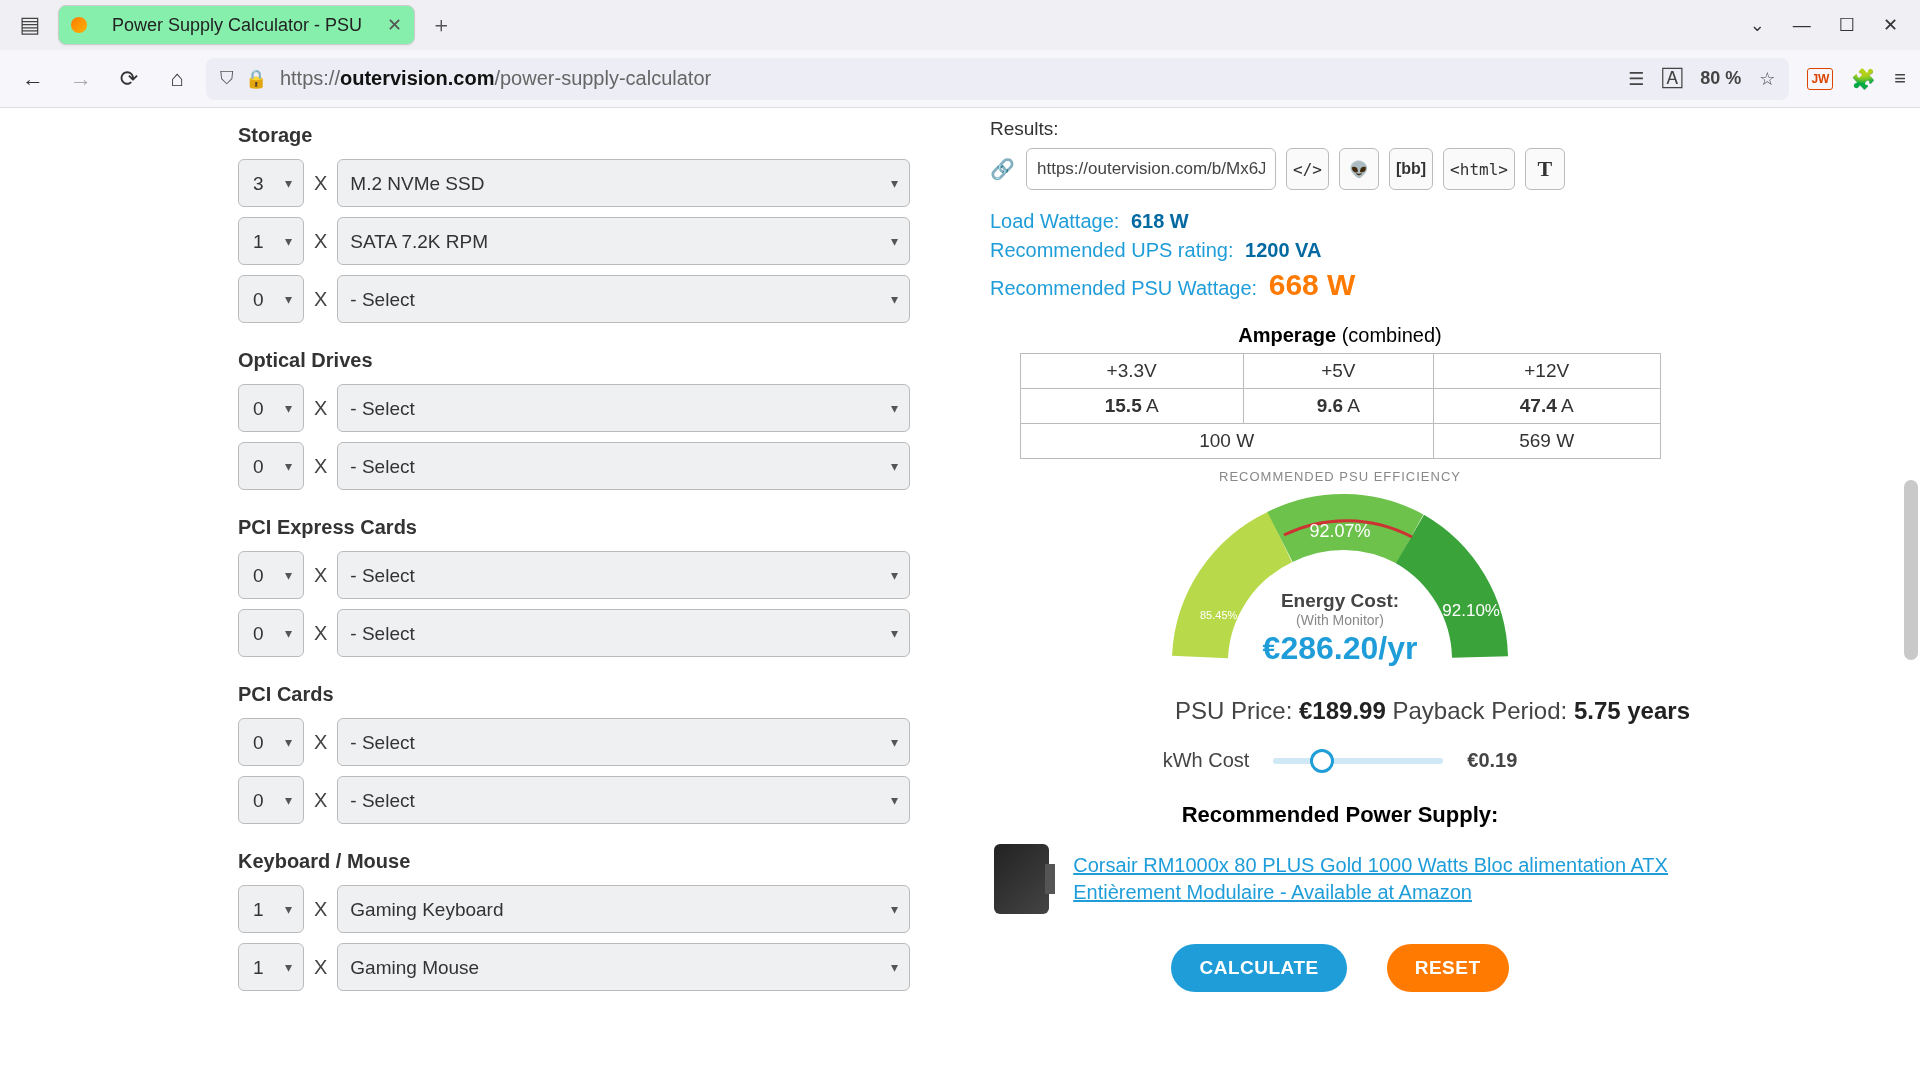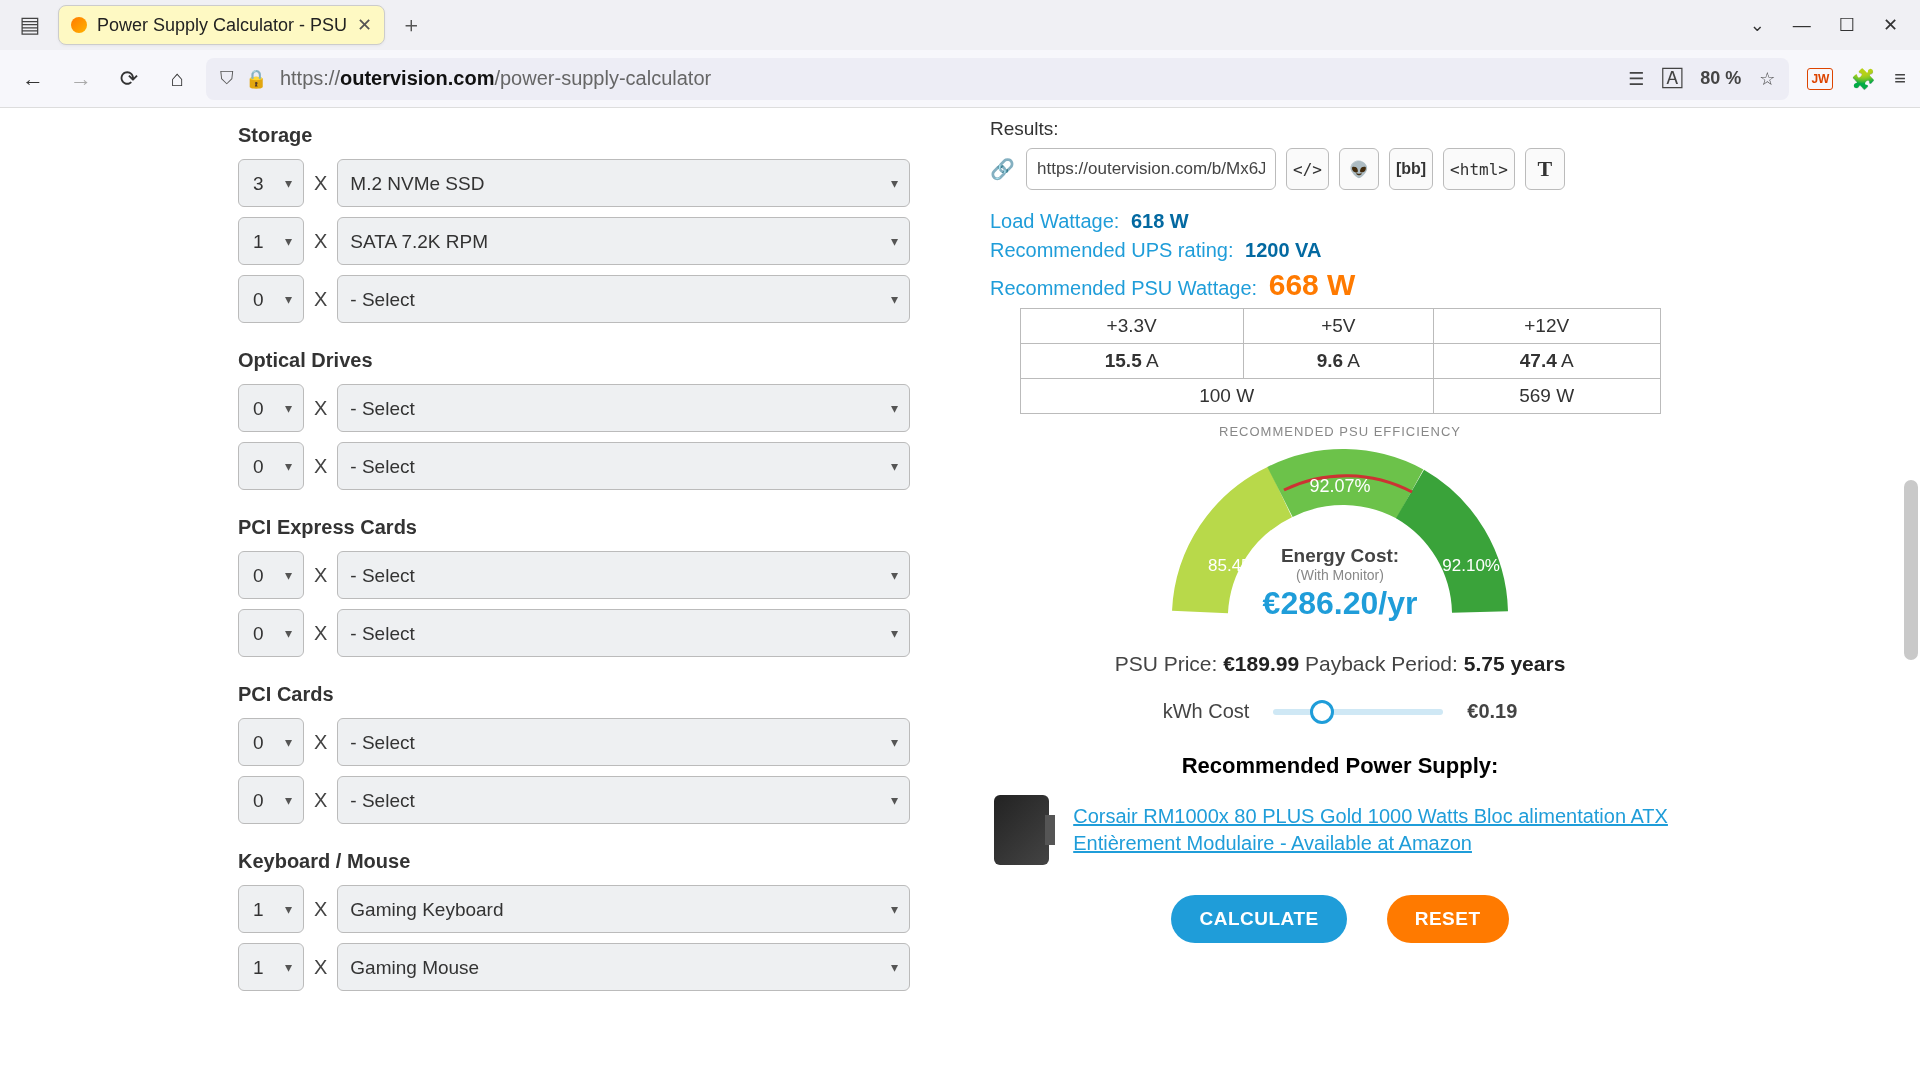--- a/index.html
+++ b/index.html
@@ -2,21 +2,21 @@
 <html><head>
 <meta charset="utf-8">
 <style>
   * { margin:0; padding:0; box-sizing:border-box; font-family: -apple-system, BlinkMacSystemFont, "Segoe UI", Arial, sans-serif; }
   body { background:#f5f5f5; width:1920px; height:1080px; overflow:hidden; }
 
   
   .chrome { background:#f0f0f4; }
   .tabbar { height:50px; display:flex; align-items:center; padding:0 10px; gap:8px; }
   .sidebar-toggle { width:40px; height:40px; display:flex; align-items:center; justify-content:center; color:#444; font-size:22px; }
-  .tab { background:#fef9c3; border:1px solid #ccc; border-radius:8px; height:40px; display:flex; align-items:center; padding:8px 12px; gap:10px; min-width:310px; box-shadow:0 1px 3px rgba(0,0,0,0.05);}
+  .tab { background:#86efac; border:1px solid #ccc; border-radius:8px; height:40px; display:flex; align-items:center; padding:8px 12px; gap:25px; min-width:310px; box-shadow:0 1px 3px rgba(0,0,0,0.05);}
   .tab .favicon { width:16px; height:16px; border-radius:50%; background:linear-gradient(135deg,#ff7a00,#ffb300); }
   .tab .title { color:#222; font-size:18px; }
   .tab .close { color:#555; font-size:18px; margin-left:auto; }
   .newtab { width:36px; height:36px; display:flex; align-items:center; justify-content:center; color:#555; font-size:22px; }
   .tabbar-right { margin-left:auto; display:flex; align-items:center; gap:28px; padding-right:12px; color:#333; }
   .winbtn { font-size:18px; }
 
   .addrbar { height:58px; display:flex; align-items:center; padding:0 14px; gap:10px; border-bottom:1px solid #ddd; background:#f7f7fb; }
   .navbtn { width:38px; height:38px; display:flex; align-items:center; justify-content:center; color:#333; font-size:22px; }
   .navbtn.disabled { color:#aaa; }
@@ -66,29 +66,29 @@
   .amp-title { text-align:center; font-size:20px; margin-top:22px;}
   .amp-title b { font-weight:700; }
   table.amp { width:641px; margin:6px auto 0 auto; border-collapse:collapse; font-size:19px; color:#333;}
   table.amp td, table.amp th { border:1px solid #bbb; padding:6px 8px; text-align:center;}
   table.amp th { font-weight:400;}
   table.amp .num { font-weight:700;}
 
   .gauge-wrap { position:relative; width:360px; height:200px; margin:18px auto 0 auto;}
   .gauge-wrap svg { position:absolute; left:0; top:0;}
   .arc-label { position:absolute; top:-8px; left:0; right:0; text-align:center; font-size:13px; letter-spacing:1px; color:#888;}
-  .eff-left { position:absolute; left:48px; bottom:56px; color:#fff; font-size:17px;text-align:right;}
+  .eff-left { position:absolute; left:40px; bottom:56px; color:#fff; font-size:11px;text-align:right;}
   .eff-mid { position:absolute; left:0; right:0; top:44px; text-align:center; color:#fff; font-size:18px;}
   .eff-right { position:absolute; right:20px; bottom:56px; color:#fff; font-size:17px;}
   .gauge-center { position:absolute; left:0; right:0; bottom:10px; text-align:center;}
   .gauge-center .lbl1 { font-size:19px; color:#444;font-weight:bold;}
   .gauge-center .lbl2 { font-size:14px; color:#888;}
   .gauge-center .cost { font-size:32px; font-weight:800; color:#1f9dd9; margin-top:2px;}
 
-  .psu-line { text-align:center; font-size:21px; color:#444; margin-top:20px;}
+  .psu-line { text-align:right; font-size:24px; color:#444; margin-top:20px;}
   .psu-line .pp { font-weight:700; color:#222;}
   .psu-line .pb { font-weight:700; color:#222;}
 
   .kwh-row { display:flex; align-items:center; justify-content:center; gap:24px; margin-top:24px; font-size:20px; color:#444;}
   .slider { -webkit-appearance:none; width:170px; height:6px; background:#cfe8f5; border-radius:3px; outline:none;}
   .slider::-webkit-slider-thumb { -webkit-appearance:none; width:24px; height:24px; border-radius:50%; background:#fff; border:3px solid #1f9dd9;}
   .slider::-moz-range-thumb { width:22px; height:22px; border-radius:50%; background:#fff; border:3px solid #1f9dd9;}
   .kwh-val { font-weight:700;}
 
   .rec-title { text-align:center; font-size:22px; font-weight:800; margin-top:30px;}
@@ -239,20 +239,23 @@
     </div>
     <div class="kv">
       <span class="k">Recommended UPS rating:</span>
       <span class="v">1200 VA</span>
     </div>
     <div class="kv big">
       <span class="k">Recommended PSU Wattage:</span>
       <span class="v">668 W</span>
     </div>
 
+    <div class="amp-title">
+      <b>Amperage</b><span> (combined)</span>
+    </div>
     <table class="amp">
       <tbody>
             <tr>
         <th>+3.3V</th>
         <th>+5V</th>
         <th>+12V</th>
       </tr>
       <tr>
         <td><span class="num">15.5</span><span> A</span></td>
         <td><span class="num">9.6</span><span> A</span></td>

